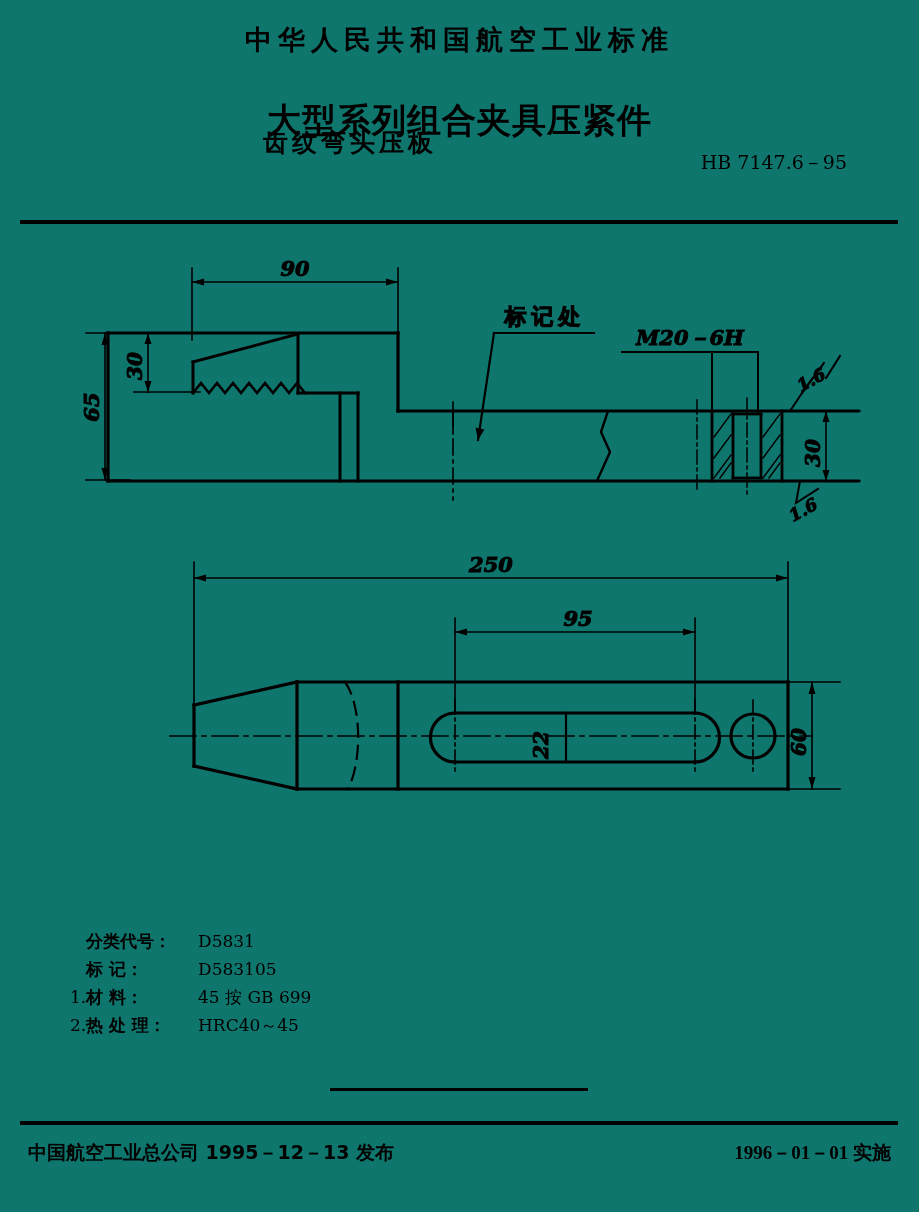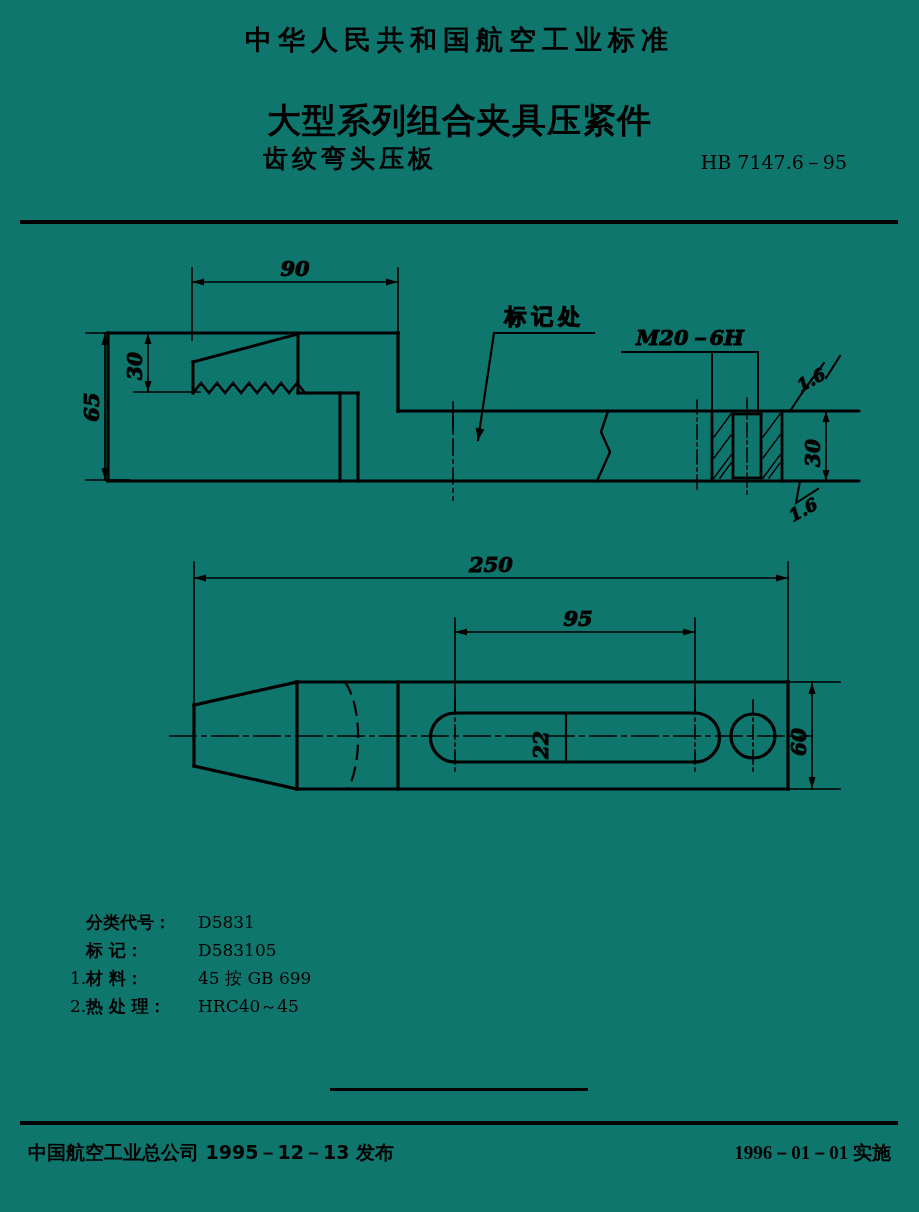--- a/index.html
+++ b/index.html
@@ -17,21 +17,21 @@
     font-family:"DejaVu Sans","Liberation Sans",sans-serif;
     font-size:27px;font-weight:bold;letter-spacing:6px;
     white-space:nowrap;
   }
   .hdr-title1{
     position:absolute;left:0;right:0;top:98px;text-align:center;
     font-family:"DejaVu Sans","Liberation Sans",sans-serif;
     font-size:34px;font-weight:bold;letter-spacing:1px;white-space:nowrap;
   }
   .hdr-title2{
-    position:absolute;left:0;width:700px;top:142px;text-align:center;
+    position:absolute;left:0;width:700px;top:126px;text-align:center;
     font-family:Liberation Mono, monospace;
     font-size:25px;font-weight:bold;letter-spacing:4px;white-space:nowrap;
   }
   .hdr-code{
     position:absolute;right:72px;top:150px;
     font-family:"DejaVu Serif","Liberation Serif",serif;
     font-size:19px;font-weight:normal;letter-spacing:0px;white-space:nowrap;
   }
   .rule-top{
     position:absolute;left:20px;top:220px;width:878px;height:4px;background:#000;
@@ -58,21 +58,21 @@
   
   .spec{
     position:absolute;left:70px;top:908px;
     font-family:"DejaVu Serif","Liberation Serif",serif;
     font-size:18px;line-height:28px;white-space:nowrap;
   }
   .spec .row{display:block;height:28px;}
   .spec .lbl{
     display:inline-block;width:112px;
     font-family:"DejaVu Sans","Liberation Sans",sans-serif;
-    font-weight:bold;font-size:17px;
+    font-weight:bold;font-size:17px;margin-top:19px;
   }
   .spec .num{
     display:inline-block;width:16px;
     font-family:"DejaVu Serif","Liberation Serif",serif;font-size:17px;
   }
   .spec .val{font-family:"DejaVu Serif","Liberation Serif",serif;font-size:17px;}
 
   
   svg.draw{position:absolute;left:0;top:0;width:919px;height:1212px;}
   svg.draw text{

